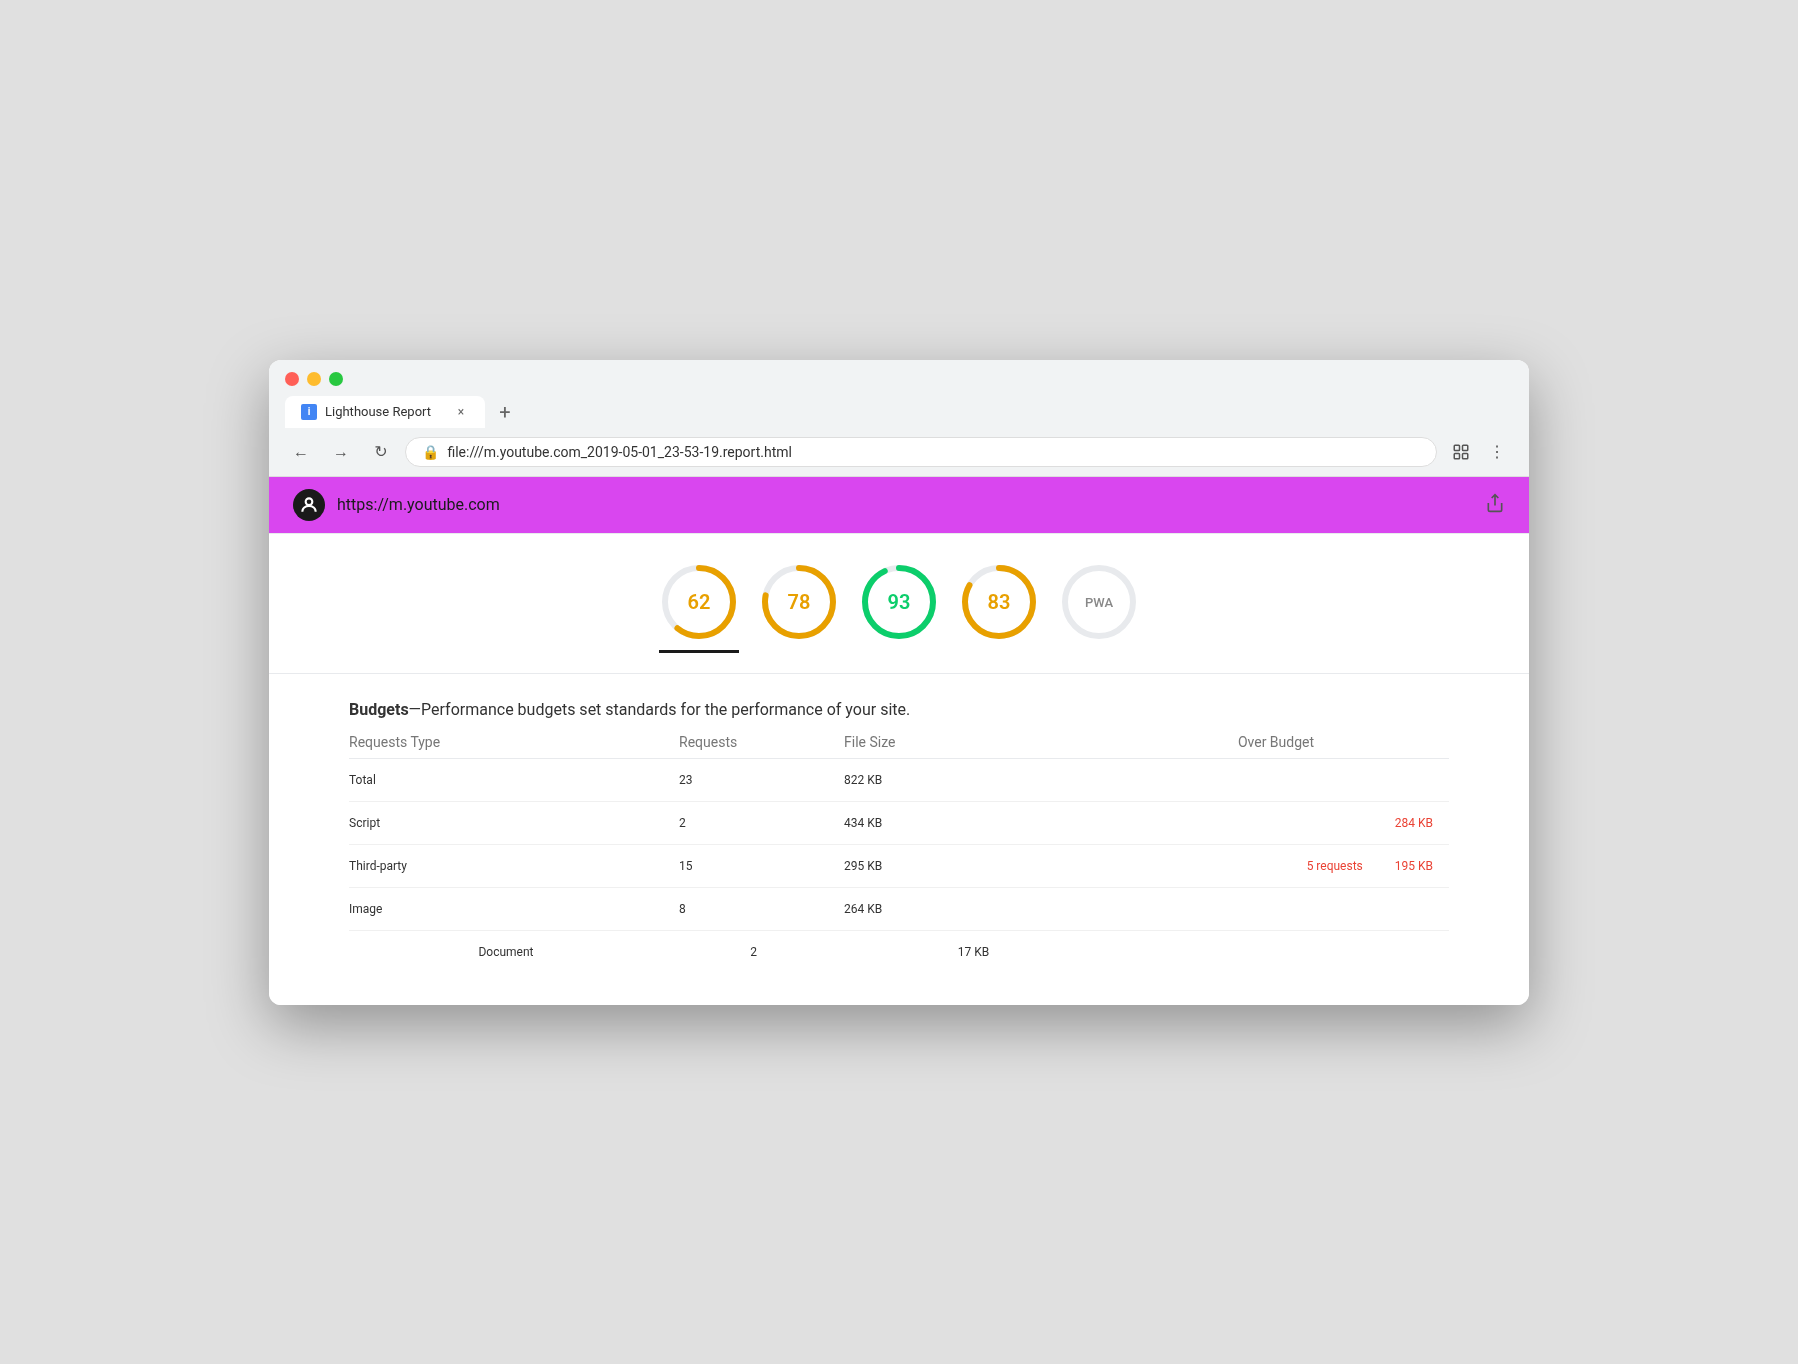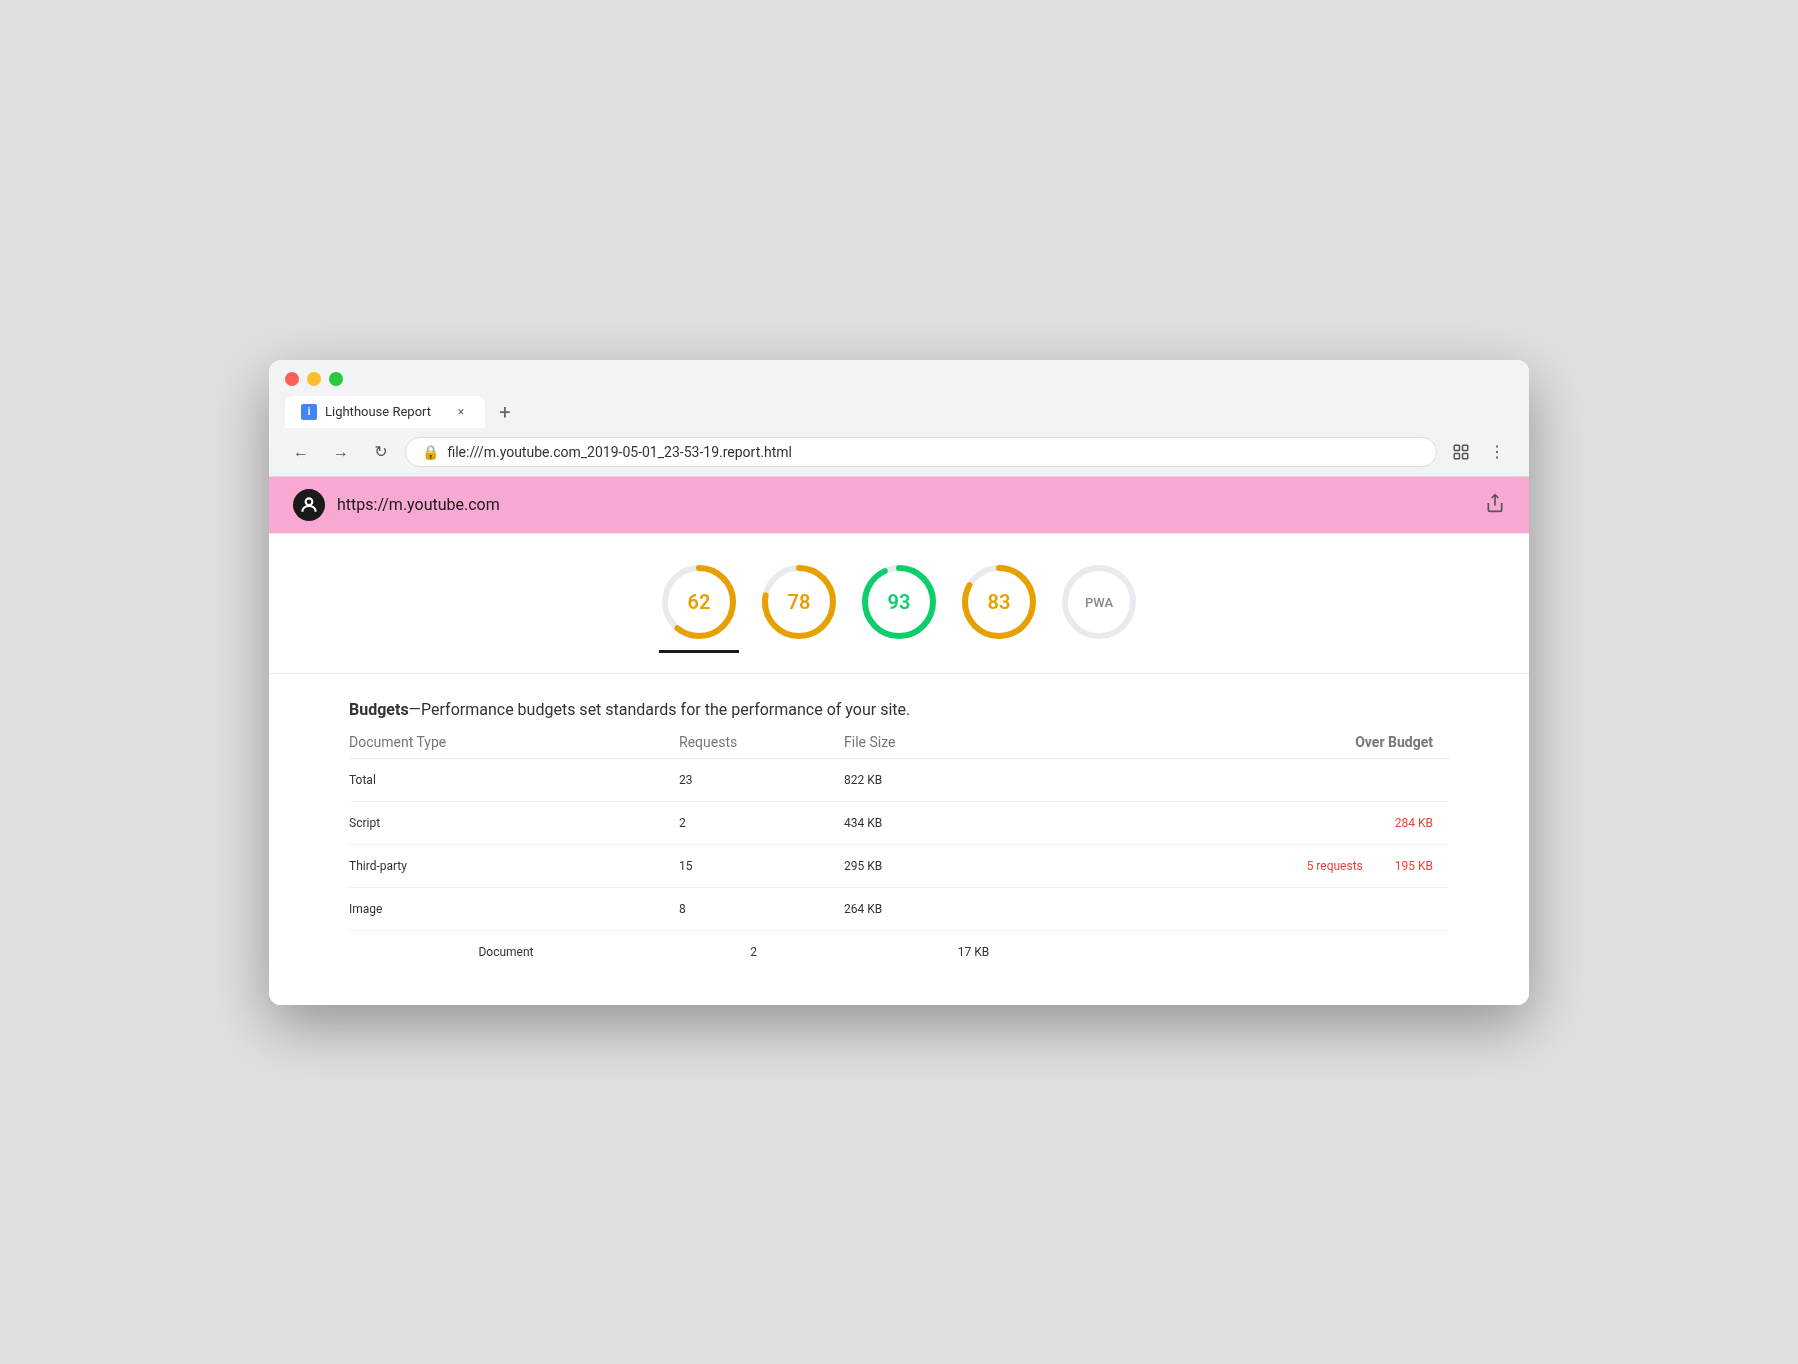--- a/index.html
+++ b/index.html
@@ -134,21 +134,21 @@
     }
     .address-text {
       flex: 1;
     }
     .nav-actions {
       display: flex;
       gap: 4px;
     }
     
     .site-info-bar {
-      background: #f9a8d4;
+      background: #d946ef;
       padding: 12px 24px;
       display: flex;
       align-items: center;
       gap: 12px;
       border-bottom: 1px solid #e8eaed;
     }
     .site-avatar {
       width: 32px;
       height: 32px;
       border-radius: 50%;
@@ -251,21 +251,21 @@
       font-weight: 400;
       padding: 8px 16px 8px 0;
       border-bottom: 1px solid #e8eaed;
     }
     .budget-table th:first-child {
       padding-left: 0;
       width: 30%;
     }
     .budget-table th.requests-col { width: 15%; }
     .budget-table th.filesize-col { width: 25%; }
-    .budget-table th.overbudget-col { text-align: right; width: 30%; font-weight: bold; }
+    .budget-table th.overbudget-col { text-align: center; width: 30%; }
     .budget-table td {
       font-size: 12px;
       color: #333;
       padding: 14px 16px 14px 0;
       border-bottom: 1px solid #f0f0f0;
     }
     .budget-table td:first-child { padding-left: 0; }
     .budget-table tr:last-child td { border-bottom: none; text-align: center; }
   </style>
 </head>
@@ -389,21 +389,21 @@
     <div style="height:1px; background:#e8eaed; margin: 20px 0 0 0;"></div>
 
     <div class="budgets-section">
       <div class="budgets-header">
         <strong>Budgets</strong><span>—Performance budgets set standards for the performance of your site.</span>
       </div>
 
       <table class="budget-table">
         <thead>
           <tr>
-            <th class="">Document Type</th>
+            <th class="">Requests Type</th>
             <th class="requests-col">Requests</th>
             <th class="filesize-col">File Size</th>
             <th class="overbudget-col">Over Budget</th>
           </tr>
         </thead>
         <tbody id="budget-tbody">
         <tr>
               <td>Total</td>
               <td>23</td>
               <td>822 KB</td>

